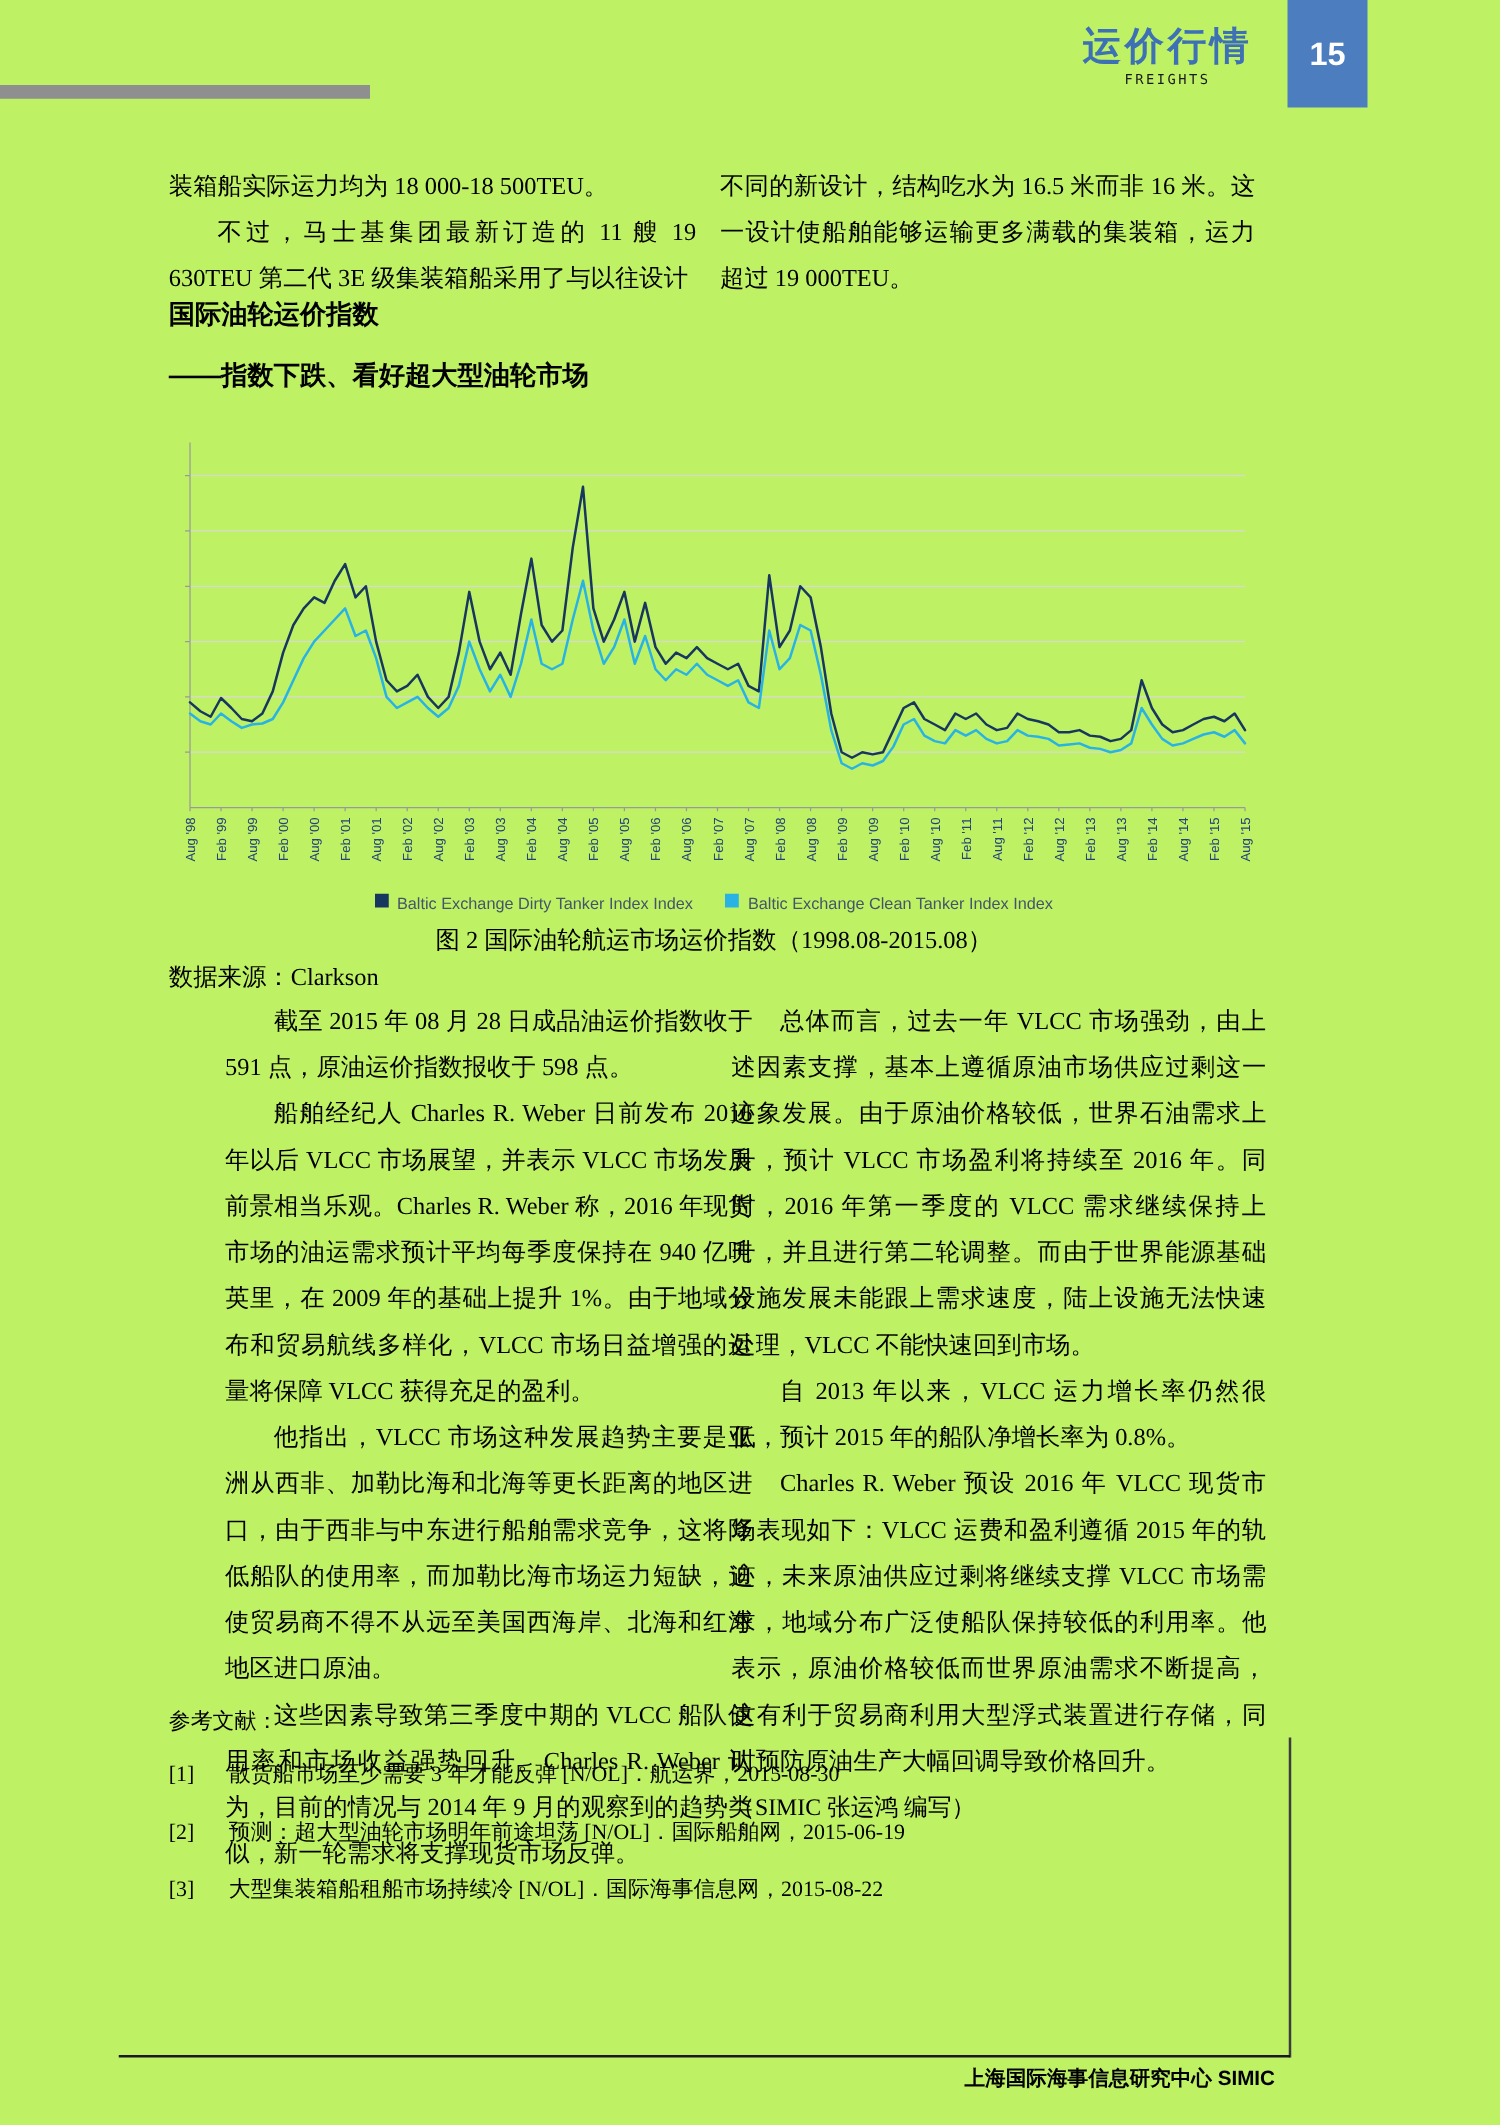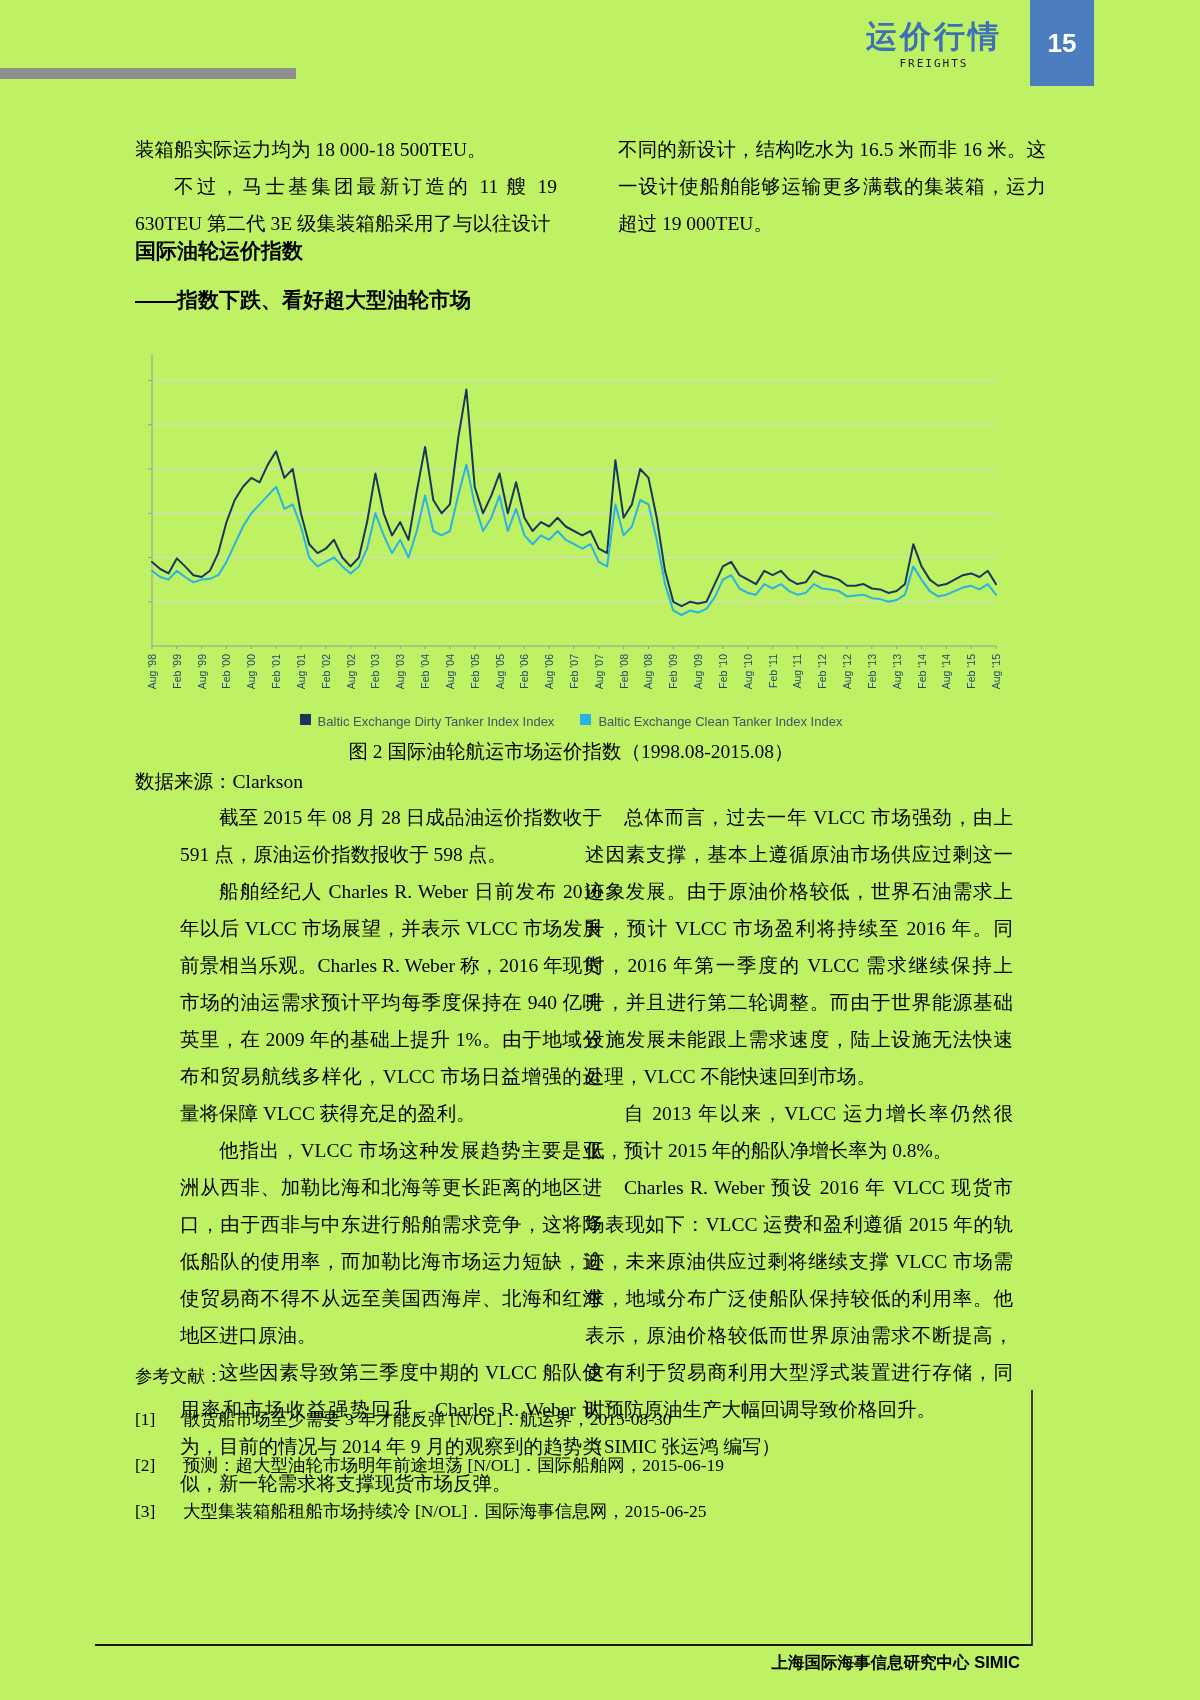--- a/index.html
+++ b/index.html
@@ -12,21 +12,21 @@
   .header-sub{font-family:"DejaVu Sans Mono","Liberation Mono",monospace;font-size:11px;
               letter-spacing:2px;color:#1a1a1a;margin-top:3px;}
   .pagebox{position:absolute;left:1030px;top:0;width:64px;height:86px;background:#4c7dbe;
            display:flex;align-items:center;justify-content:center;}
   .pagebox span{font-family:"Liberation Sans","DejaVu Sans",sans-serif;font-weight:bold;
                 font-size:26px;color:#ffffff;}
   .body-text{font-size:19.5px;line-height:37px;text-align:justify;}
   .indent{text-indent:2em;}
   p{margin:0;}
   .intro-left{position:absolute;left:135px;top:131px;width:422px;}
-  .intro-right{position:absolute;left:618px;top:131px;width:428px;}
+  .intro-right{position:absolute;left:576px;top:131px;width:428px;}
   .h1{position:absolute;left:135px;top:237px;font-family:"Liberation Sans","DejaVu Sans",sans-serif;
       font-weight:bold;font-size:21px;}
   .h2{position:absolute;left:135px;top:286px;font-family:"Liberation Sans","DejaVu Sans",sans-serif;
       font-weight:bold;font-size:21px;}
   .chart-wrap{position:absolute;left:138px;top:346px;width:866px;}
   .legend-row{display:flex;justify-content:center;gap:26px;margin-top:4px;
               font-family:"Liberation Sans","DejaVu Sans",sans-serif;font-size:13px;color:#44546a;}
   .legend-item{display:flex;align-items:flex-start;gap:7px;}
   .legend-swatch{width:11px;height:11px;display:inline-block;}
   .caption{position:absolute;left:135px;top:738px;width:872px;text-align:center;font-size:19.5px;}
@@ -194,21 +194,21 @@
     <div class="ref-item">
       <span class="ref-num">[1]</span>
       <span>散货船市场至少需要 3 年才能反弹 [N/OL]．航运界，2015-08-30</span>
     </div>
     <div class="ref-item">
       <span class="ref-num">[2]</span>
       <span>预测：超大型油轮市场明年前途坦荡 [N/OL]．国际船舶网，2015-06-19</span>
     </div>
     <div class="ref-item">
       <span class="ref-num">[3]</span>
-      <span>大型集装箱船租船市场持续冷 [N/OL]．国际海事信息网，2015-06-25</span>
+      <span>大型集装箱船租船市场持续冷 [N/OL]．国际海事信息网，2015-08-22</span>
     </div>
   </div>
 
   <div class="vline"></div>
   <div class="footer-line"></div>
   <div class="footer-text">上海国际海事信息研究中心  SIMIC</div>
 
 </div>
 
 </body></html>

